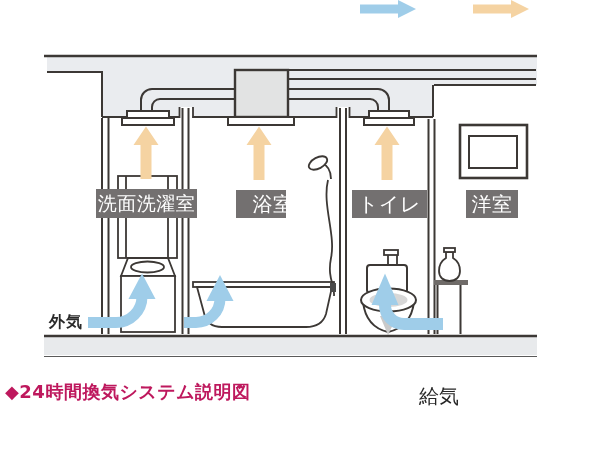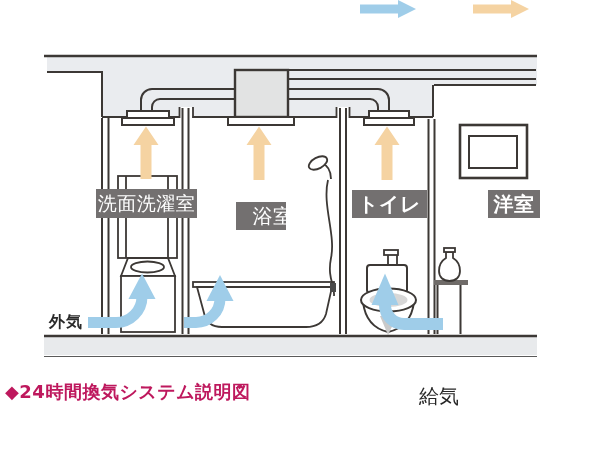--- a/index.html
+++ b/index.html
@@ -162,23 +162,23 @@
         <polygon class="supply-fill" points="206.5,301 233.5,301 220,275"></polygon>
       </g>
       <g>
         <path class="supply-stroke" style="stroke-width:12" d="M443,324 H404 A19,19 0 0 1 385,305 L385,304"></path>
         <polygon class="supply-fill" points="371.5,305 398.5,305 385,273.5"></polygon>
       </g>
     </g>
   </svg>
 
   <div class="badge" style="left:96px;top:189px;width:101px;height:29px;font-size:19px;">洗面洗濯室</div>
-  <div class="badge" style="left:236px;top:202px;width:50px;padding-left:24px;">浴室</div>
-  <div class="badge" style="left:352px;top:190px;width:75px;font-weight:bold;">トイレ</div>
-  <div class="badge" style="left:488px;top:190px;width:52px;font-weight:bold;">洋室</div>
+  <div class="badge" style="left:236px;top:190px;width:50px;padding-left:24px;">浴室</div>
+  <div class="badge" style="left:352px;top:190px;width:75px;">トイレ</div>
+  <div class="badge" style="left:466px;top:190px;width:52px;">洋室</div>
 
   <div class="outside-air">外気</div>
 
   <div class="caption">◆24時間換気システム説明図</div>
 
   <svg class="legend-arrow" style="left:360px;" viewBox="0 0 56 18">
     <polygon class="supply-fill" points="0,4.5 38,4.5 38,0 56,9 38,18 38,13.5 0,13.5"></polygon>
   </svg>
   <div class="legend-label" style="left:419px;">給気</div>
 

